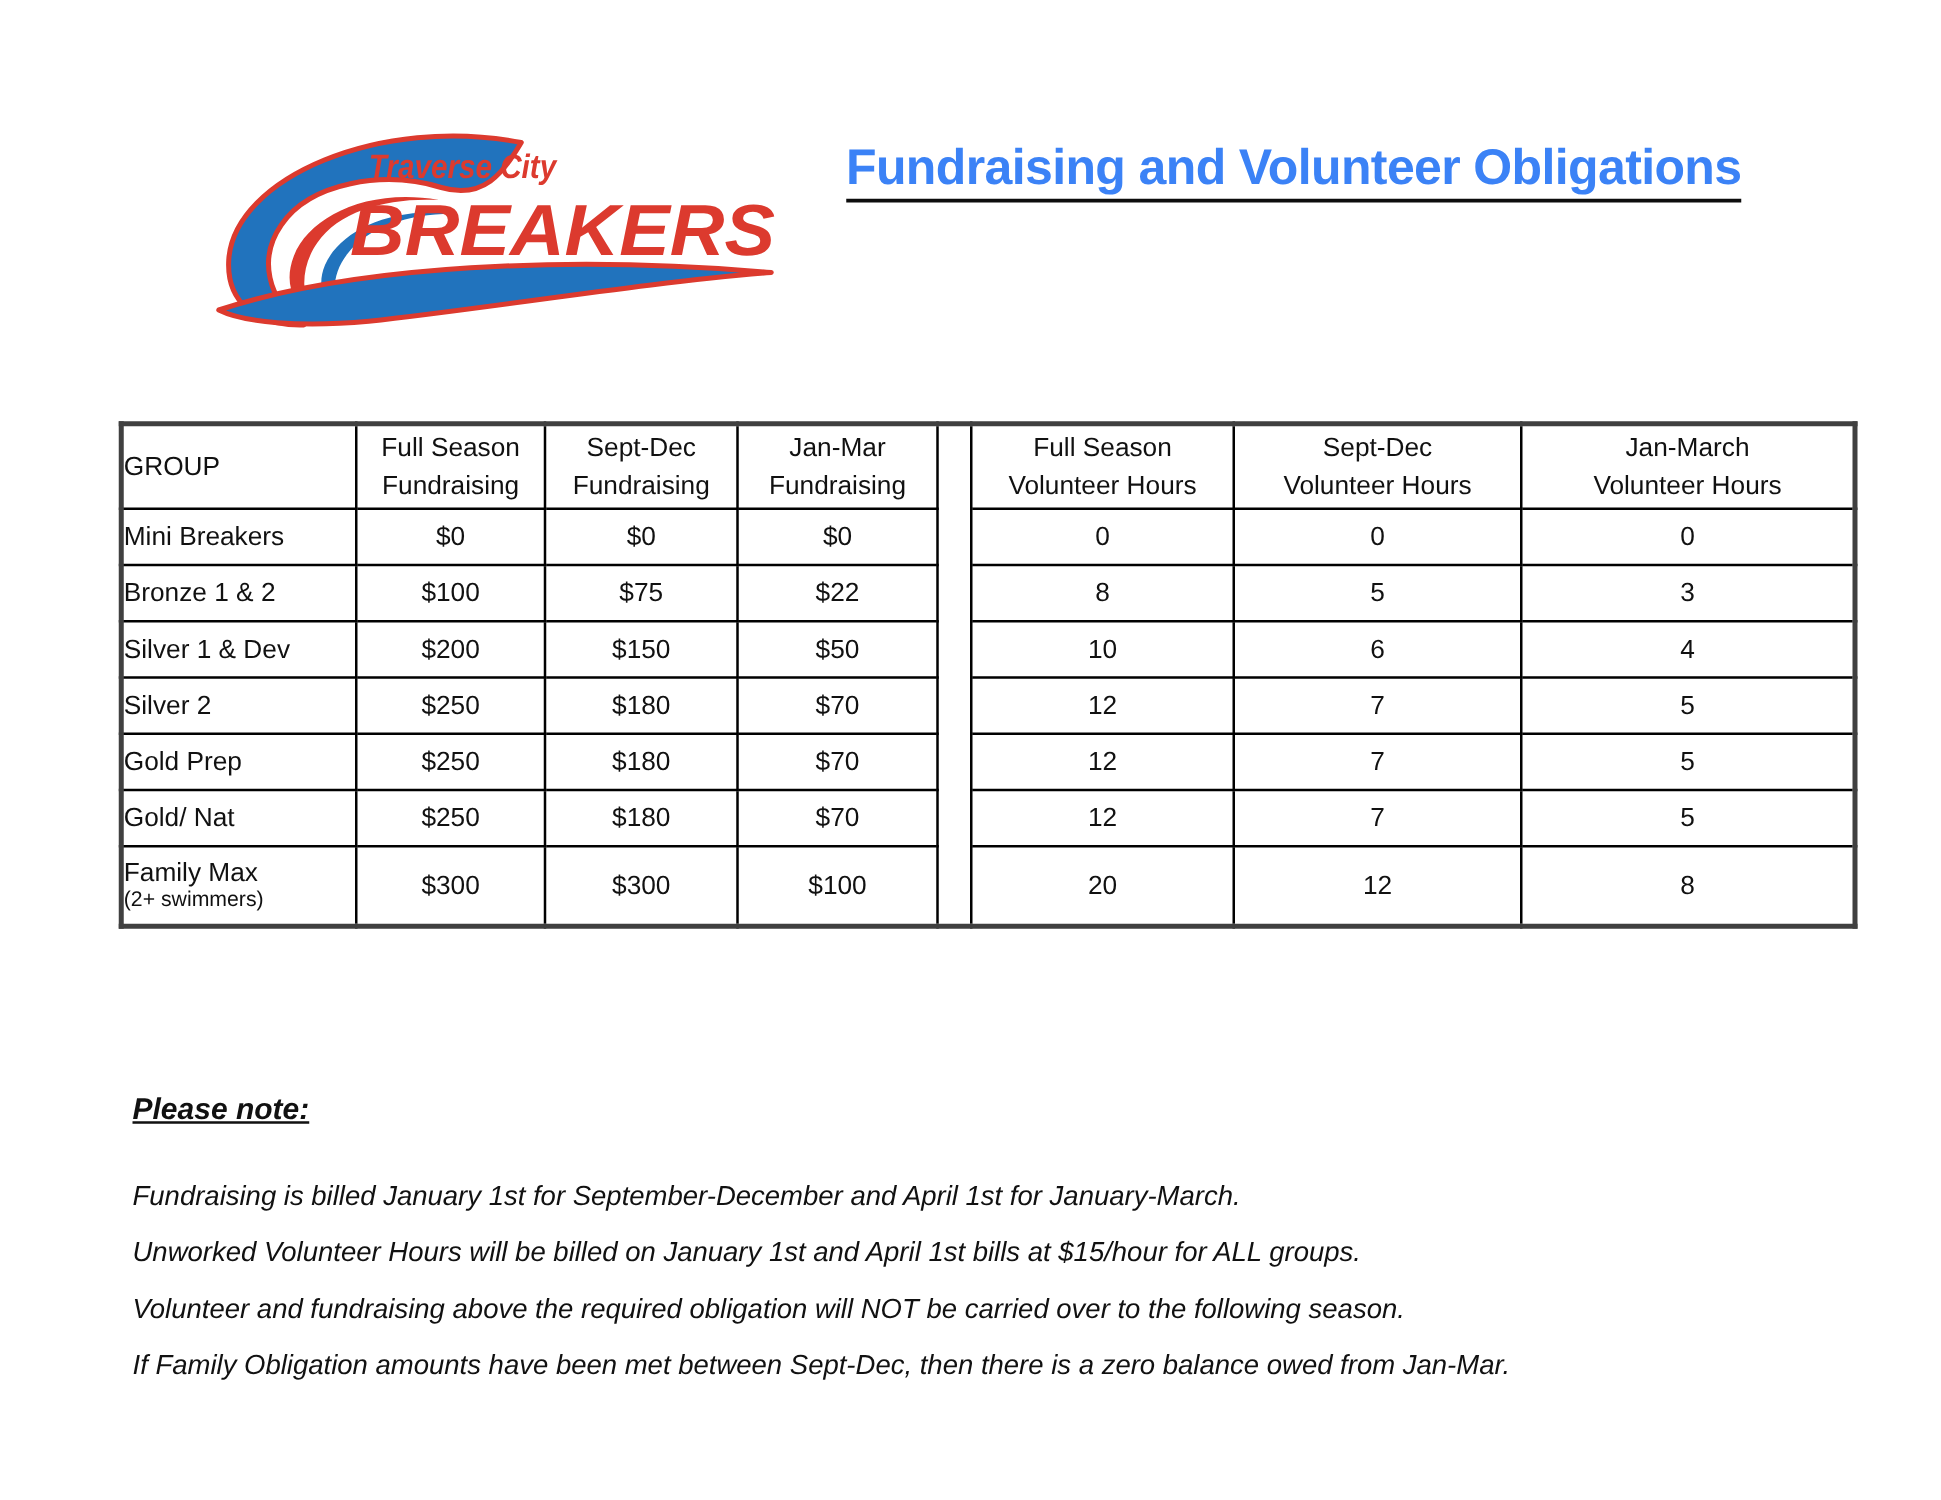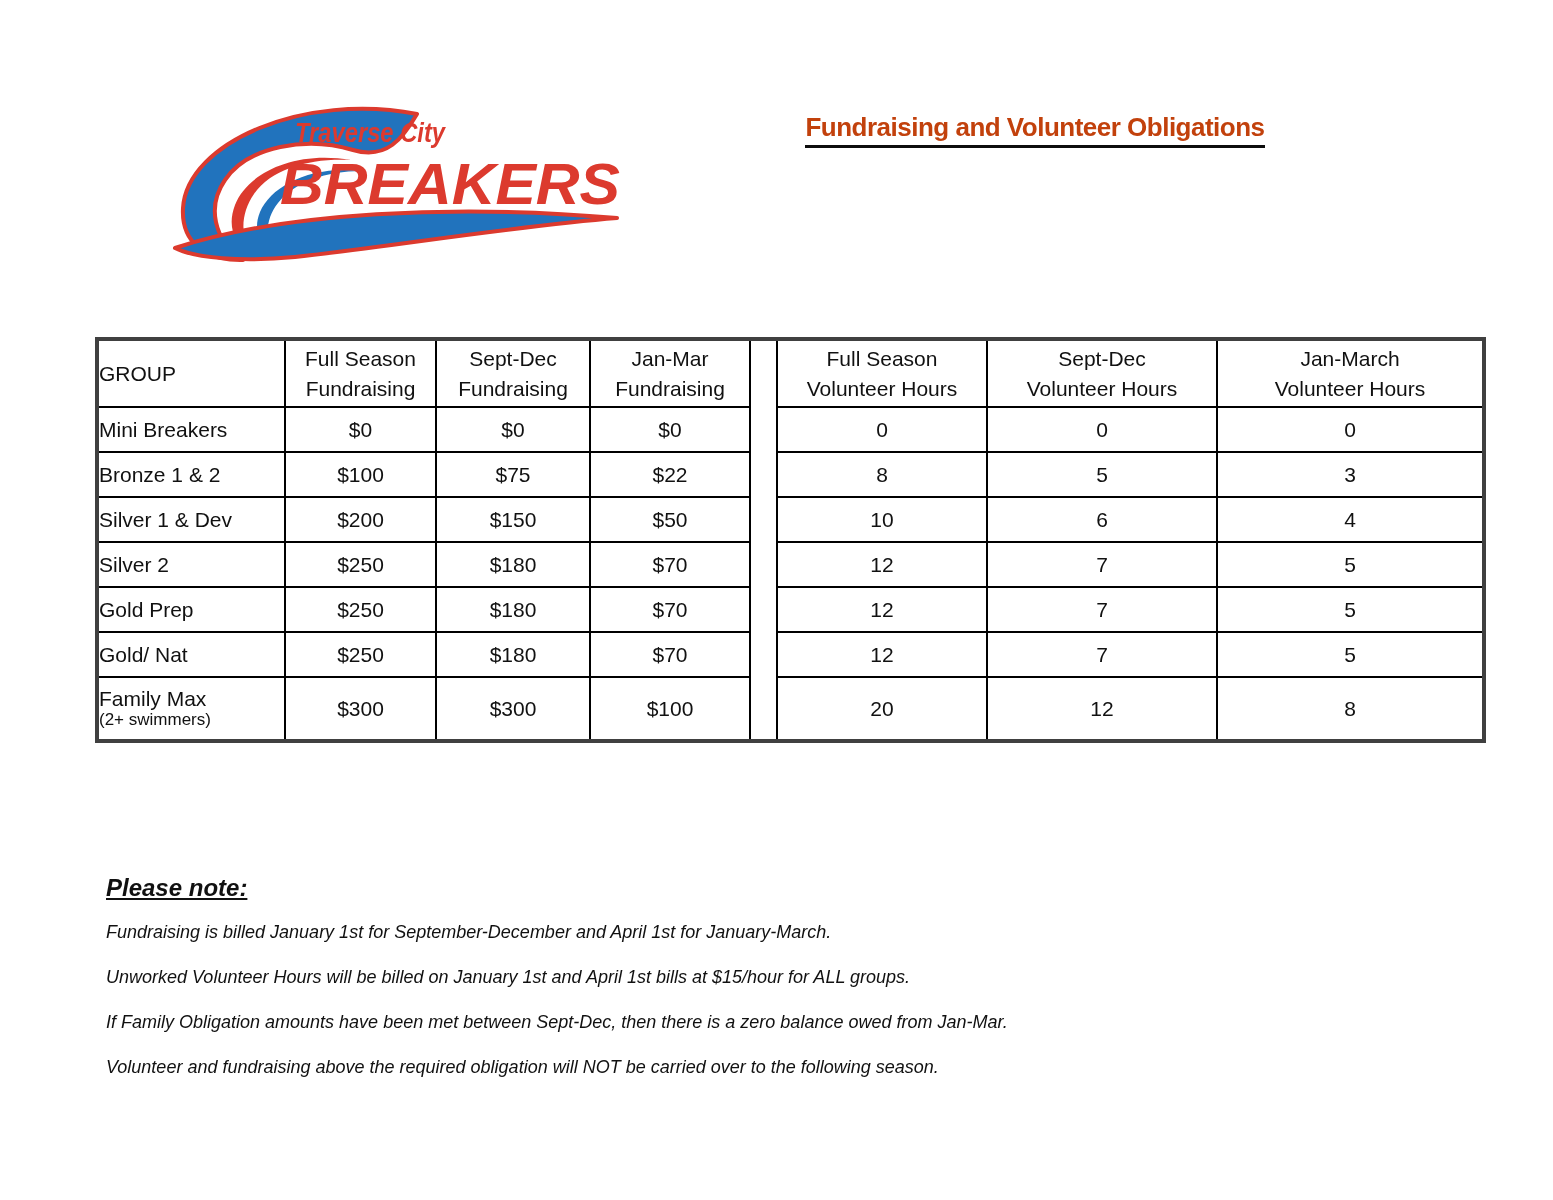--- a/index.html
+++ b/index.html
@@ -16,24 +16,24 @@
   .logo-wrap {
     position: absolute;
     left: 155px; top: 100px;
     width: 485px; height: 165px;
   }
   .doc-title {
     position: absolute;
     left: 640px; top: 112px;
     width: 790px;
     text-align: center;
-    font-size: 26px;
+    font-size: 40px;
     font-weight: 600;
     letter-spacing: -0.5px;
-    color: #c2410c;
+    color: #3b82f6;
   }
   .doc-title span {
     border-bottom: 3px solid #0d0d0d;
     padding-bottom: 3px;
     white-space: nowrap;
   }
 
   
   table.obl {
     position: absolute;
@@ -85,24 +85,24 @@
     position: absolute;
     left: 106px; top: 874px;
     width: 1360px;
     font-style: italic;
     color: #111;
   }
   .notes .note-heading {
     font-size: 24px;
     font-weight: bold;
     text-decoration: underline;
-    margin: 0 0 8px 0;
+    margin: 0 0 32px 0;
   }
   .notes p.note-line {
-    font-size: 18px;
+    font-size: 22px;
     margin: 0;
     line-height: 45px;
   }
 </style>
 </head>
 <body>
 
 <div class="logo-wrap">
   <svg viewBox="0 0 485 165" width="485" height="165">
 
@@ -230,15 +230,15 @@
     <td class="v">12</td>
     <td class="v">8</td>
   </tr>
 </tbody>
   </table>
 
 <div class="notes">
   <p class="note-heading">Please note:</p>
   <p class="note-line">Fundraising is billed January 1st for September-December and April 1st for January-March.</p>
   <p class="note-line">Unworked Volunteer Hours will be billed on January 1st and April 1st bills at $15/hour for ALL groups.</p>
+  <p class="note-line">Volunteer and fundraising above the required obligation will NOT be carried over to the following season.</p>
   <p class="note-line">If Family Obligation amounts have been met between Sept-Dec, then there is a zero balance owed from Jan-Mar.</p>
-  <p class="note-line">Volunteer and fundraising above the required obligation will NOT be carried over to the following season.</p>
 </div>
 
 </body></html>

